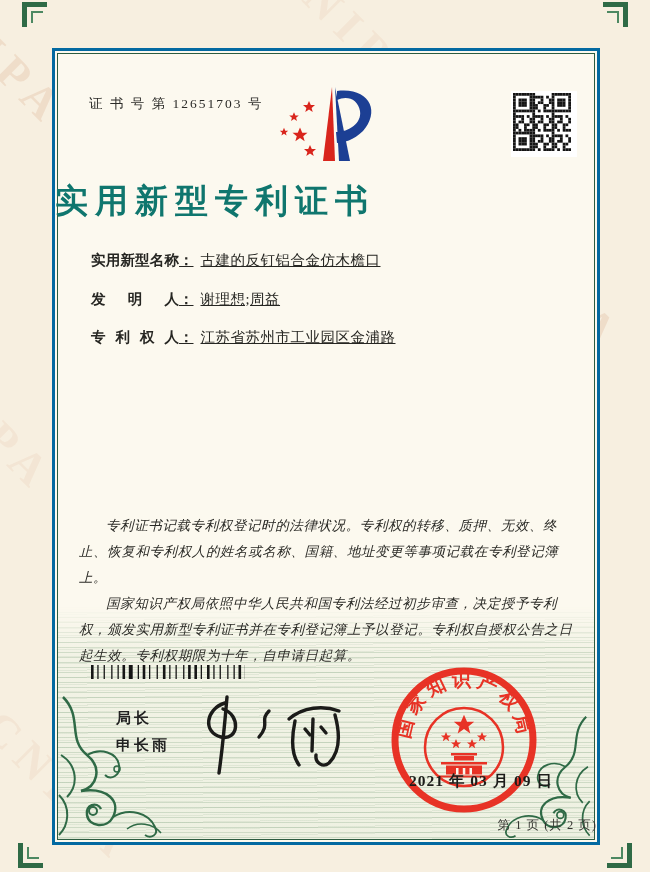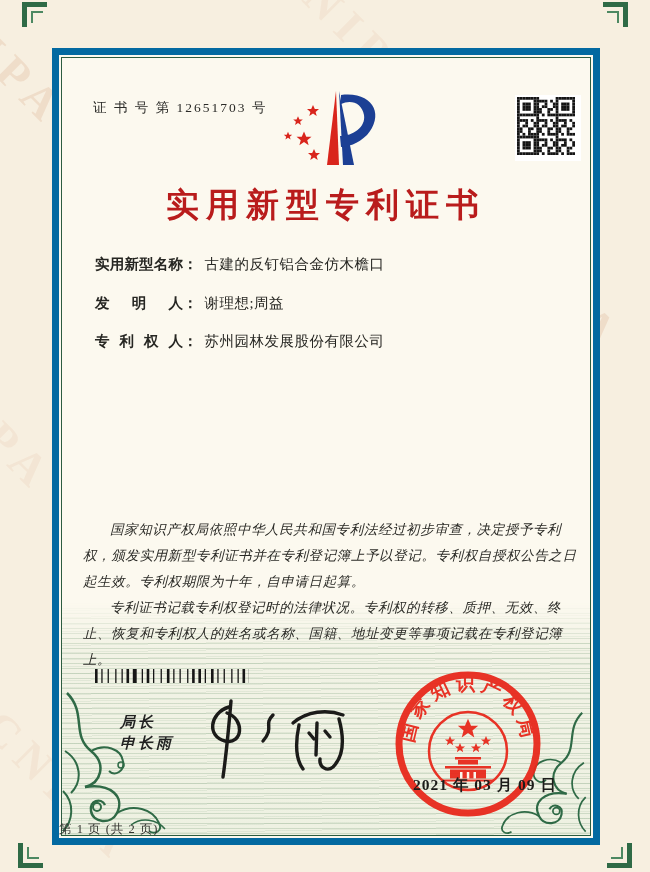--- a/index.html
+++ b/index.html
@@ -20,67 +20,67 @@
   .c-tl::after{border-top-width:2px;border-left-width:2px;}
   .c-tr{right:22px;top:2px;border-top:5px solid #2f6a46;border-right:5px solid #2f6a46;}
   .c-tr::after{border-top-width:2px;border-right-width:2px;}
   .c-bl{left:18px;bottom:4px;border-bottom:5px solid #2f6a46;border-left:5px solid #2f6a46;}
   .c-bl::after{border-bottom-width:2px;border-left-width:2px;}
   .c-br{right:18px;bottom:4px;border-bottom:5px solid #2f6a46;border-right:5px solid #2f6a46;}
   .c-br::after{border-bottom-width:2px;border-right-width:2px;}
 
   
   .cert{position:absolute;left:52px;top:48px;right:50px;bottom:27px;
-        border:7px solid #0369a1;background:#fcf9ef;z-index:2;}
+        border:3px solid #0369a1;background:#fcf9ef;z-index:2;}
   .cert::before{content:"";position:absolute;inset:2px;border:1px solid #2c5c40;pointer-events:none;}
 
   
   .guilloche{position:absolute;left:3px;right:3px;bottom:3px;height:232px;
      background:
        repeating-linear-gradient(180deg, rgba(130,165,130,.30) 0 1px, transparent 1px 5px),
        repeating-linear-gradient(179deg, rgba(130,165,130,.14) 0 1px, transparent 1px 7px),
        linear-gradient(180deg,#f3f3e6,#eef1e2);
      -webkit-mask:linear-gradient(180deg,transparent 0,#000 45px);
      mask:linear-gradient(180deg,transparent 0,#000 45px);}
 
   
   .certno{position:absolute;left:34px;top:44px;font-size:13.5px;letter-spacing:2px;
           color:#2b2b28;z-index:4;}
   .logo{position:absolute;left:214px;top:28px;z-index:4;}
   .qr{position:absolute;left:456px;top:40px;width:62px;height:62px;background:#fff;
       padding:2px;z-index:4;}
-  .title{position:absolute;left:0;right:0;top:128px;text-align:center;font-size:33px;
-         font-weight:700;letter-spacing:7px;color:#b91c1c;z-index:4;}
+  .title{position:absolute;left:0;right:0;top:128px;font-size:33px;
+         font-weight:700;letter-spacing:7px;color:#0f766e;z-index:4;}
 
   
   .fields{position:absolute;left:36px;top:198px;width:486px;z-index:4;font-size:14.5px;
           color:#262622;}
-  .frow{margin-bottom:15px;line-height:23.5px;white-space:nowrap;}
+  .frow{margin-bottom:15px;line-height:23.5px;white-space:nowrap;text-decoration:underline;}
   .flabel{display:inline-block;width:88px;text-align:justify;text-align-last:justify;
           font-weight:600;vertical-align:top;}
   .colon{font-weight:600;margin-right:7px;}
   .fvalue{font-weight:500;letter-spacing:.5px;}
   .grant2{margin-left:38px;}
 
   
   .paras{position:absolute;left:24px;top:462px;width:502px;z-index:4;font-size:13.5px;
          line-height:26px;color:#2a2a26;font-style:italic;letter-spacing:.6px;}
   .paras p{margin:0;text-indent:2em;}
 
   
   .barcode{position:absolute;left:36px;top:614px;z-index:4;}
   .signer{position:absolute;left:61px;top:658px;z-index:5;
           font-family:"Liberation Sans","DejaVu Sans",sans-serif;
           font-weight:700;font-size:15px;color:#222;}
-  .signer div{margin-bottom:2px;letter-spacing:3px;font-style:italic;}
+  .signer div{margin-bottom:8px;letter-spacing:3px;}
   .signature{position:absolute;left:138px;top:638px;z-index:5;}
   .seal{position:absolute;left:334px;top:614px;z-index:4;opacity:.95;}
   .sealdate{position:absolute;left:354px;top:720px;z-index:6;font-size:15.5px;
             letter-spacing:1px;color:#1c1c1a;font-weight:600;white-space:nowrap;}
-  .footer{position:absolute;left:0;right:0;top:766px;text-align:left;font-size:12.5px;
+  .footer{position:absolute;left:0;right:0;top:766px;text-align:right;font-size:12.5px;
           letter-spacing:1px;color:#33332f;z-index:4;}
 
   .flourish{position:absolute;z-index:3;}
   .fl-left{left:2px;bottom:2px;}
   .fl-right{right:2px;bottom:2px;transform:scaleX(-1);}
 </style>
 </head>
 <body>
 
 <div class="page">
@@ -395,27 +395,27 @@
     <div class="title">实用新型专利证书</div>
 
     <div class="fields">
       <div class="frow">
         <span class="flabel">实用新型名称</span><span class="colon">：</span><span class="fvalue">古建的反钉铝合金仿木檐口</span>
       </div>
       <div class="frow">
         <span class="flabel">发 明 人</span><span class="colon">：</span><span class="fvalue">谢理想;周益</span>
       </div>
       <div class="frow">
-        <span class="flabel">专 利 权 人</span><span class="colon">：</span><span class="fvalue">苏州园林发展股份有限公司</span>
+        <span class="flabel">专 利 权 人</span><span class="colon">：</span><span class="fvalue">江苏省苏州市工业园区金浦路</span>
       </div>
     </div>
 
     <div class="paras">
+      <p>专利证书记载专利权登记时的法律状况。专利权的转移、质押、无效、终止、恢复和专利权人的姓名或名称、国籍、地址变更等事项记载在专利登记簿上。</p>
       <p>国家知识产权局依照中华人民共和国专利法经过初步审查，决定授予专利权，颁发实用新型专利证书并在专利登记簿上予以登记。专利权自授权公告之日起生效。专利权期限为十年，自申请日起算。</p>
-      <p>专利证书记载专利权登记时的法律状况。专利权的转移、质押、无效、终止、恢复和专利权人的姓名或名称、国籍、地址变更等事项记载在专利登记簿上。</p>
     </div>
 
     <svg class="barcode" id="barcodesvg" width="154" height="14" viewBox="0 0 154 14" fill="#161616">
         <rect x="0" y="0" width="2.6" height="14"></rect>
         <rect x="6.3" y="0" width="1.3" height="14"></rect>
         <rect x="12.600000000000001" y="0" width="1.3" height="14"></rect>
         <rect x="20.200000000000003" y="0" width="1.3" height="14"></rect>
         <rect x="26.500000000000004" y="0" width="1.3" height="14"></rect>
         <rect x="31.500000000000004" y="0" width="2.6" height="14"></rect>
         <rect x="37.800000000000004" y="0" width="3.9000000000000004" height="14"></rect>

